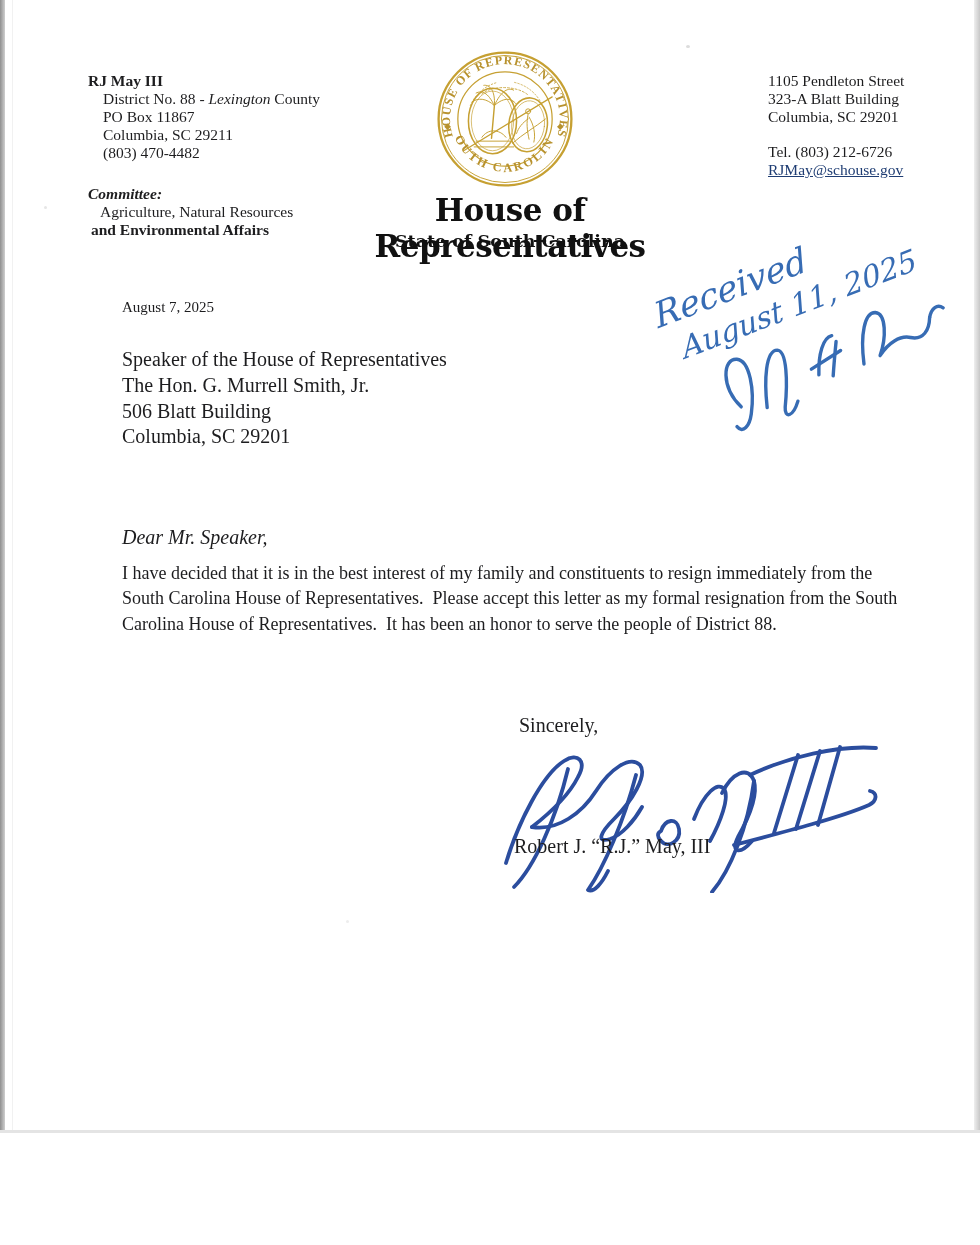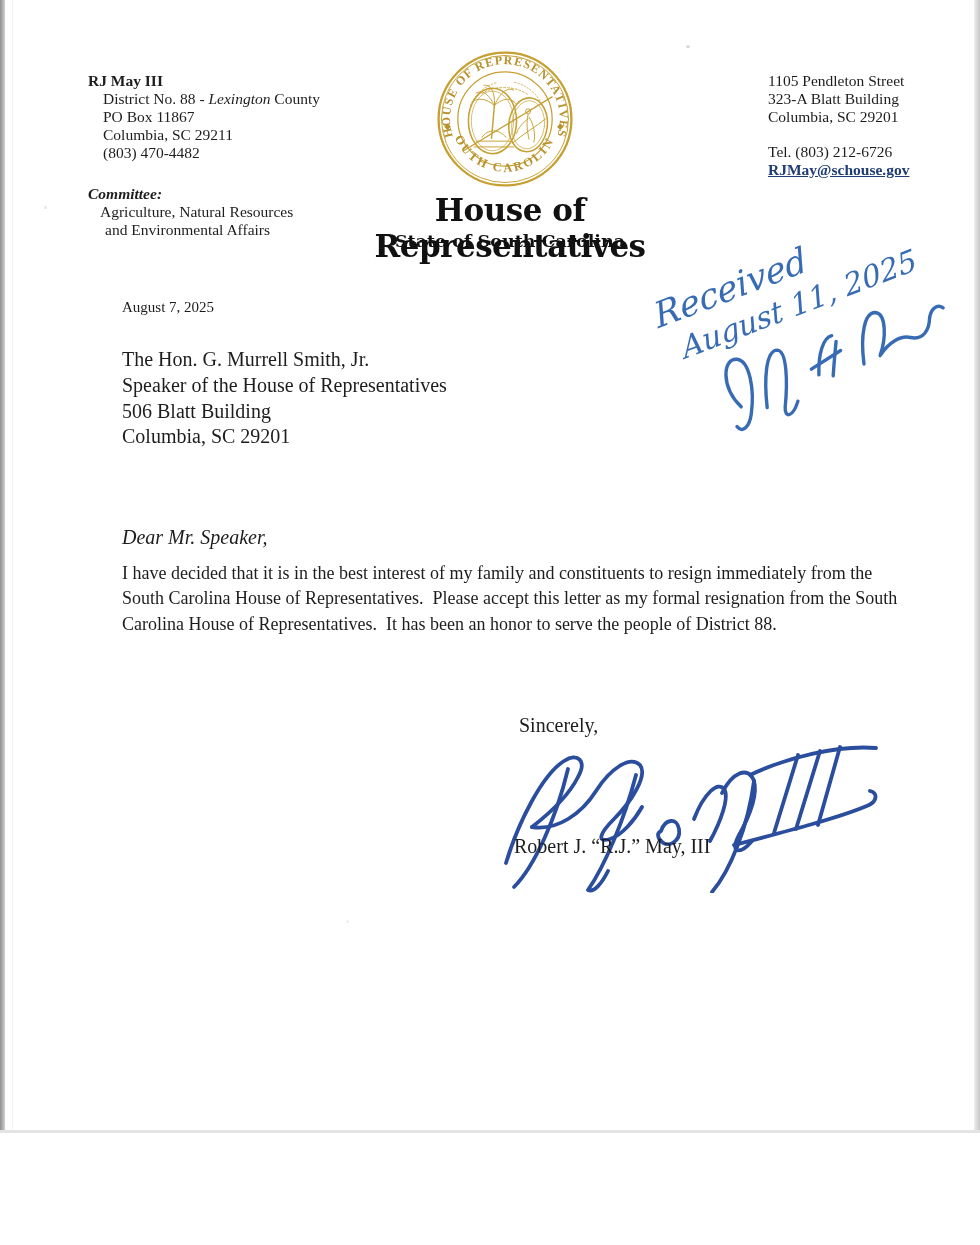--- a/index.html
+++ b/index.html
@@ -17,27 +17,27 @@
     background:linear-gradient(to left,#c7c7c7,#efefef);}
   .edge-bottom{position:absolute;left:0;bottom:0;width:980px;height:3px;background:#e4e4e4;}
   .speck{position:absolute;background:#dcdcdc;border-radius:50%;}
 
   
   .lh-left{position:absolute;left:88px;top:72px;font-size:15.5px;line-height:18px;}
   .lh-left .name{font-weight:bold;}
   .lh-left .ind{margin-left:15px;}
   .lh-left .committee{font-weight:bold;margin-top:23px;font-style:italic;}
   .lh-left .comm-ind{margin-left:12px;}
-  .lh-left .comm-ind2{margin-left:17px;}
+  .lh-left .comm-ind2{margin-left:3px;font-weight:bold;}
   .it{font-style:italic;}
 
   
   .lh-right{position:absolute;left:768px;top:72px;font-size:15.5px;line-height:18px;}
   .lh-right .tel{margin-top:17px;}
-  .email{font-weight:bold;text-decoration:underline;color:#1f3d73;cursor:pointer;}
+  .email{font-weight:normal;text-decoration:underline;color:#1f3d73;cursor:pointer;}
 
   
   .seal{position:absolute;left:428px;top:42px;}
 
   
   .title-main{position:absolute;left:300px;top:192px;width:420px;text-align:center;
     font-family:"DejaVu Serif",serif;font-weight:bold;font-size:31px;letter-spacing:-0.5px;color:#111;}
   .title-sub{position:absolute;left:300px;top:231px;width:420px;text-align:center;
     font-family:"DejaVu Serif",serif;font-weight:bold;font-size:17.5px;color:#111;}
 
@@ -149,22 +149,22 @@
         <path d="M117,66 C123,53 128,43 132,35"></path>
         <path d="M150,66 C157,37 169,18 179,22 C189,27 180,50 168,64 C180,55 194,52 203,58 C214,65 223,58 228,46"></path>
         <path d="M228,46 C233,38 240,36 244,42"></path>
       </g>
     </svg>
   </div>
 
   <div class="date">August 7, 2025</div>
 
   <div class="recipient">
+    <div>Speaker of the House of Representatives</div>
     <div>The Hon. G. Murrell Smith, Jr.</div>
-    <div>Speaker of the House of Representatives</div>
     <div>506 Blatt Building</div>
     <div>Columbia, SC 29201</div>
   </div>
 
   <div class="salutation">Dear Mr. Speaker,</div>
 
   <div class="body-par">I have decided that it is in the best interest of my family and constituents to resign immediately from the South Carolina House of Representatives.  Please accept this letter as my formal resignation from the South Carolina House of Representatives.  It has been an honor to serve the people of District 88.</div>
 
   <div class="closing">Sincerely,</div>
 

